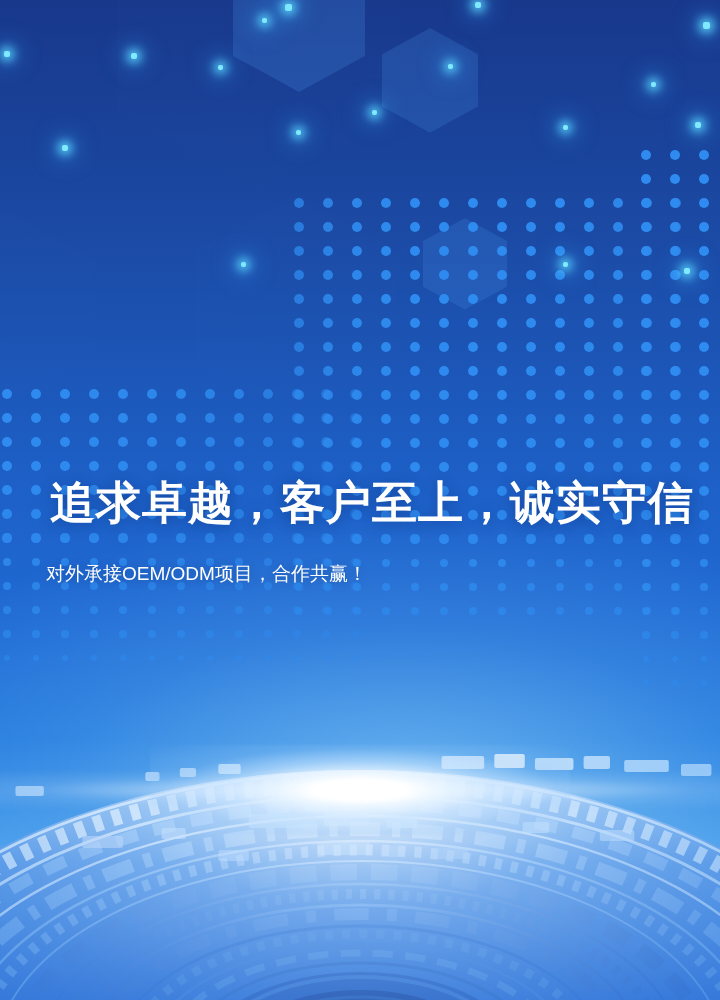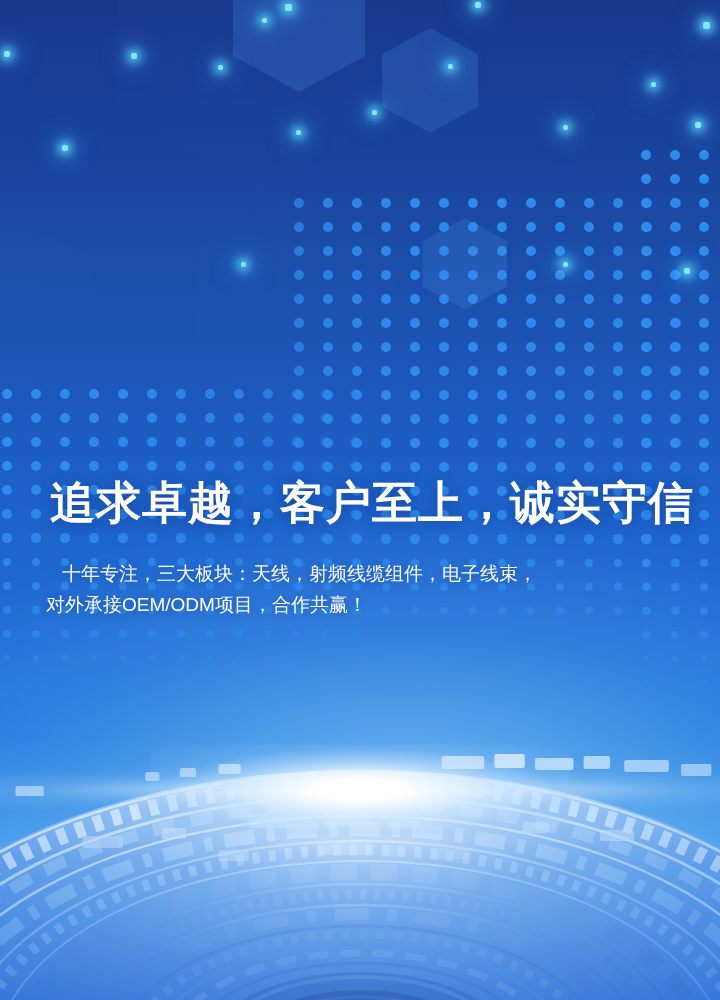--- a/index.html
+++ b/index.html
@@ -697,18 +697,17 @@
       </g>
     </svg>
   </div>
 
   <div class="glowbeam"></div>
   <div class="glowcore"></div>
 
   <div id="copy">
     <h1 class="headline">追求卓越，客户至上，诚实守信</h1>
     <p class="sub">
-      <span class="l1">十年专注，三大板块：天线，射频线缆组件，电子线束，</span>
       <span class="l2">对外承接OEM/ODM项目，合作共赢！</span>
     </p>
   </div>
 
 </div>
 
 </body></html>

